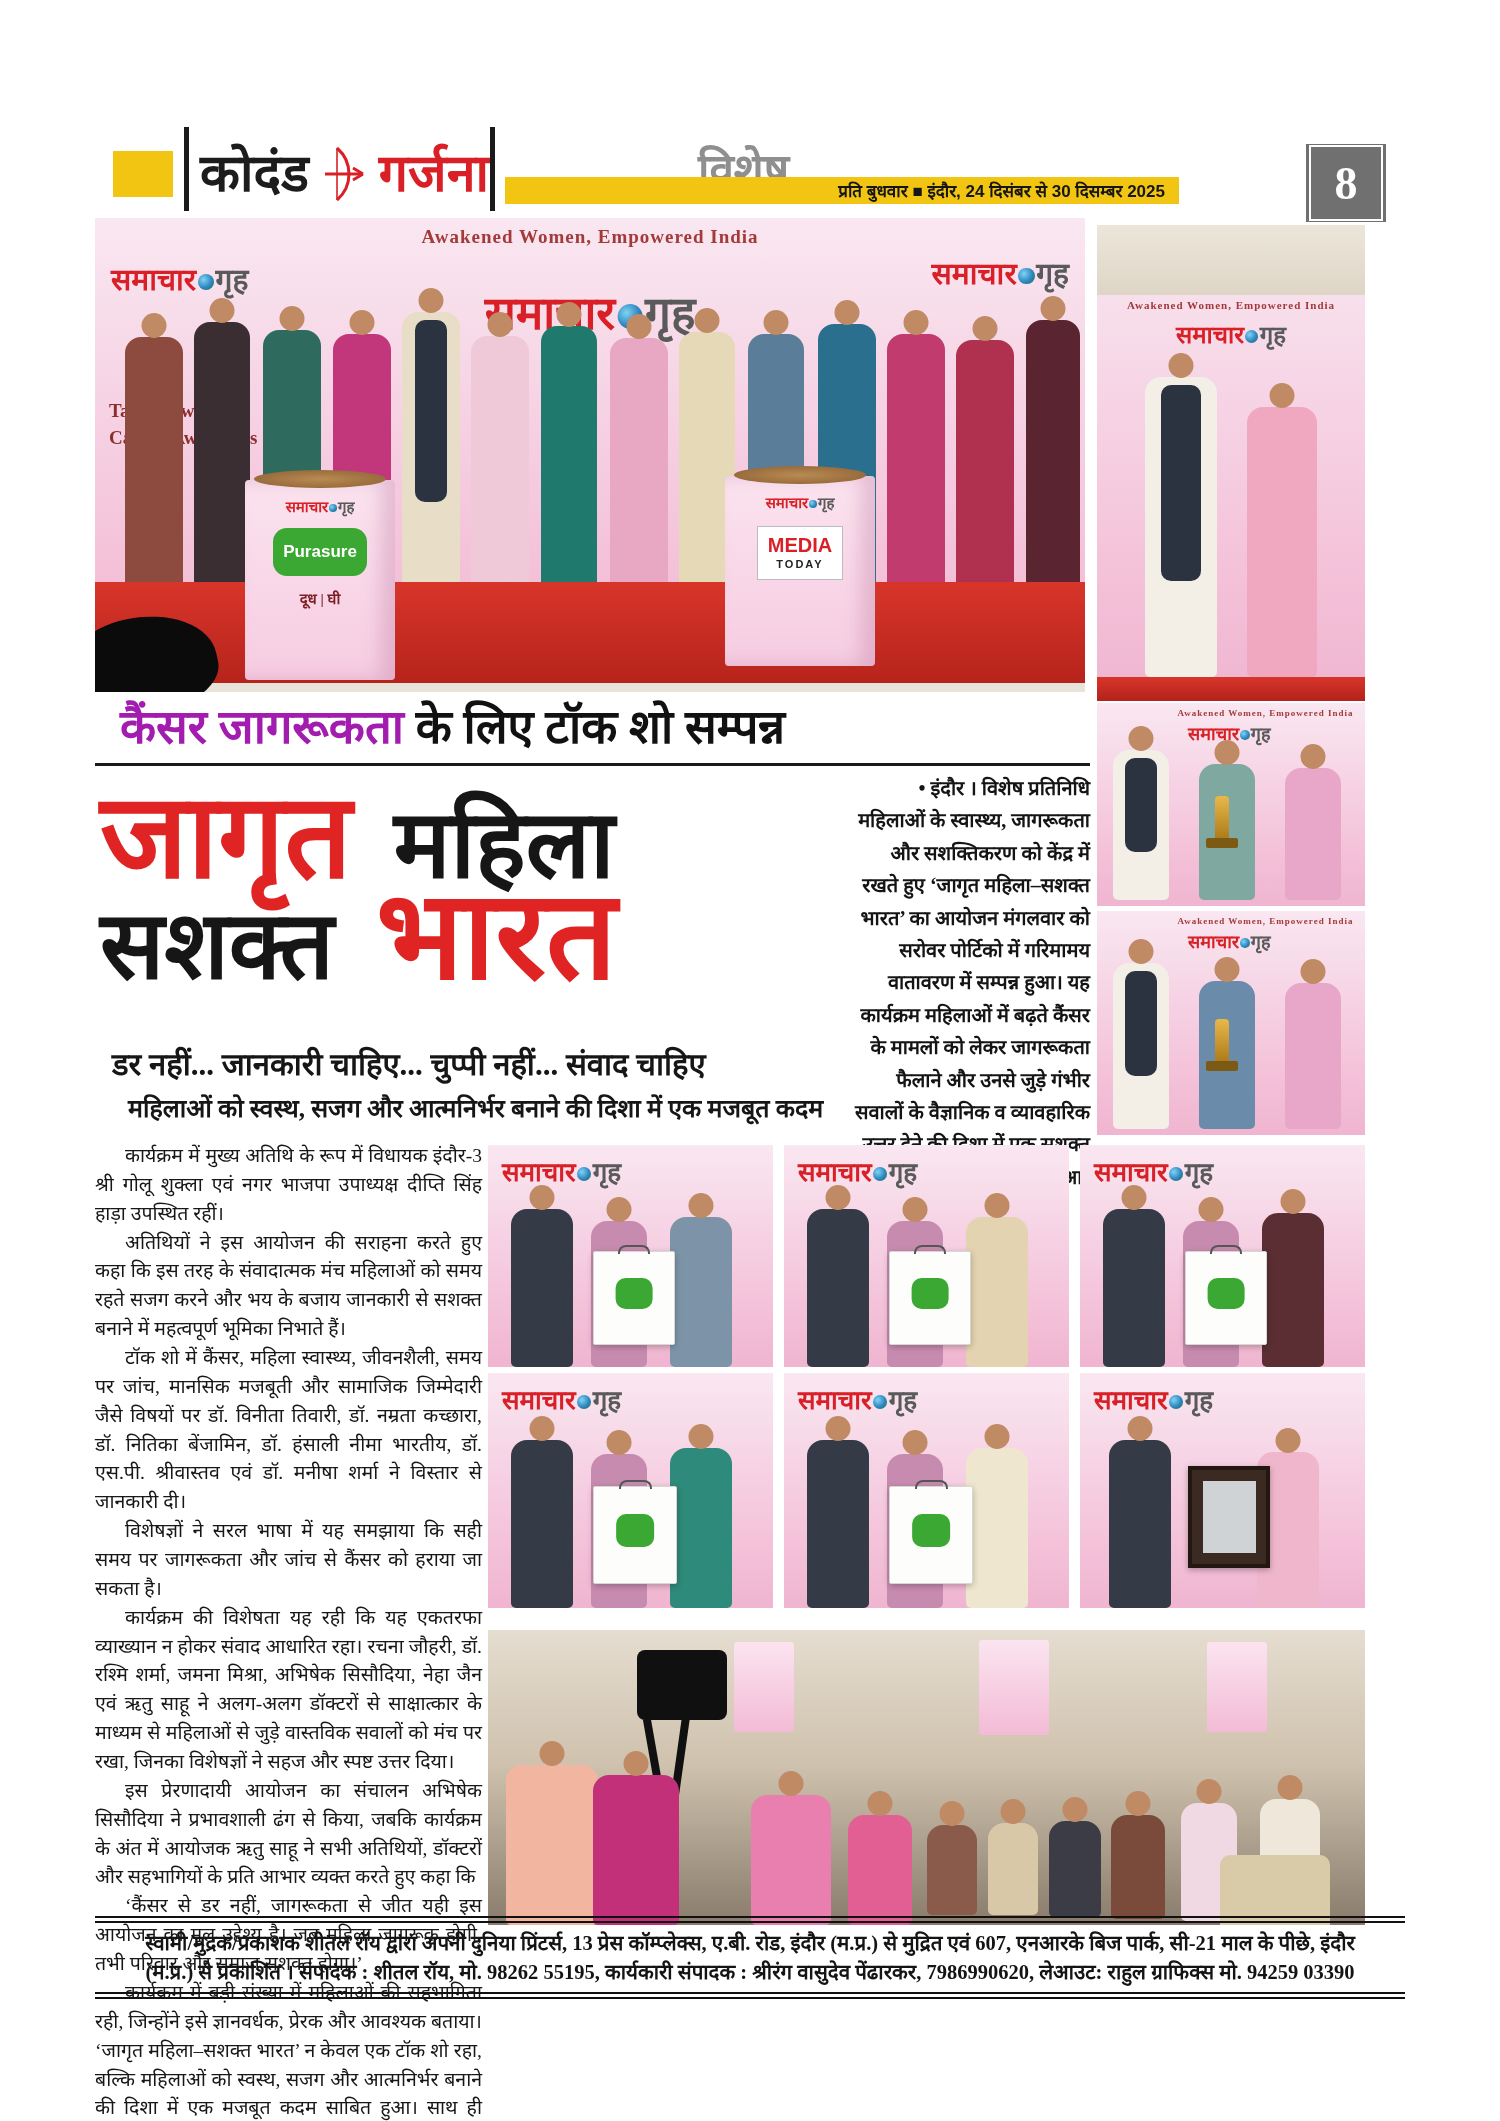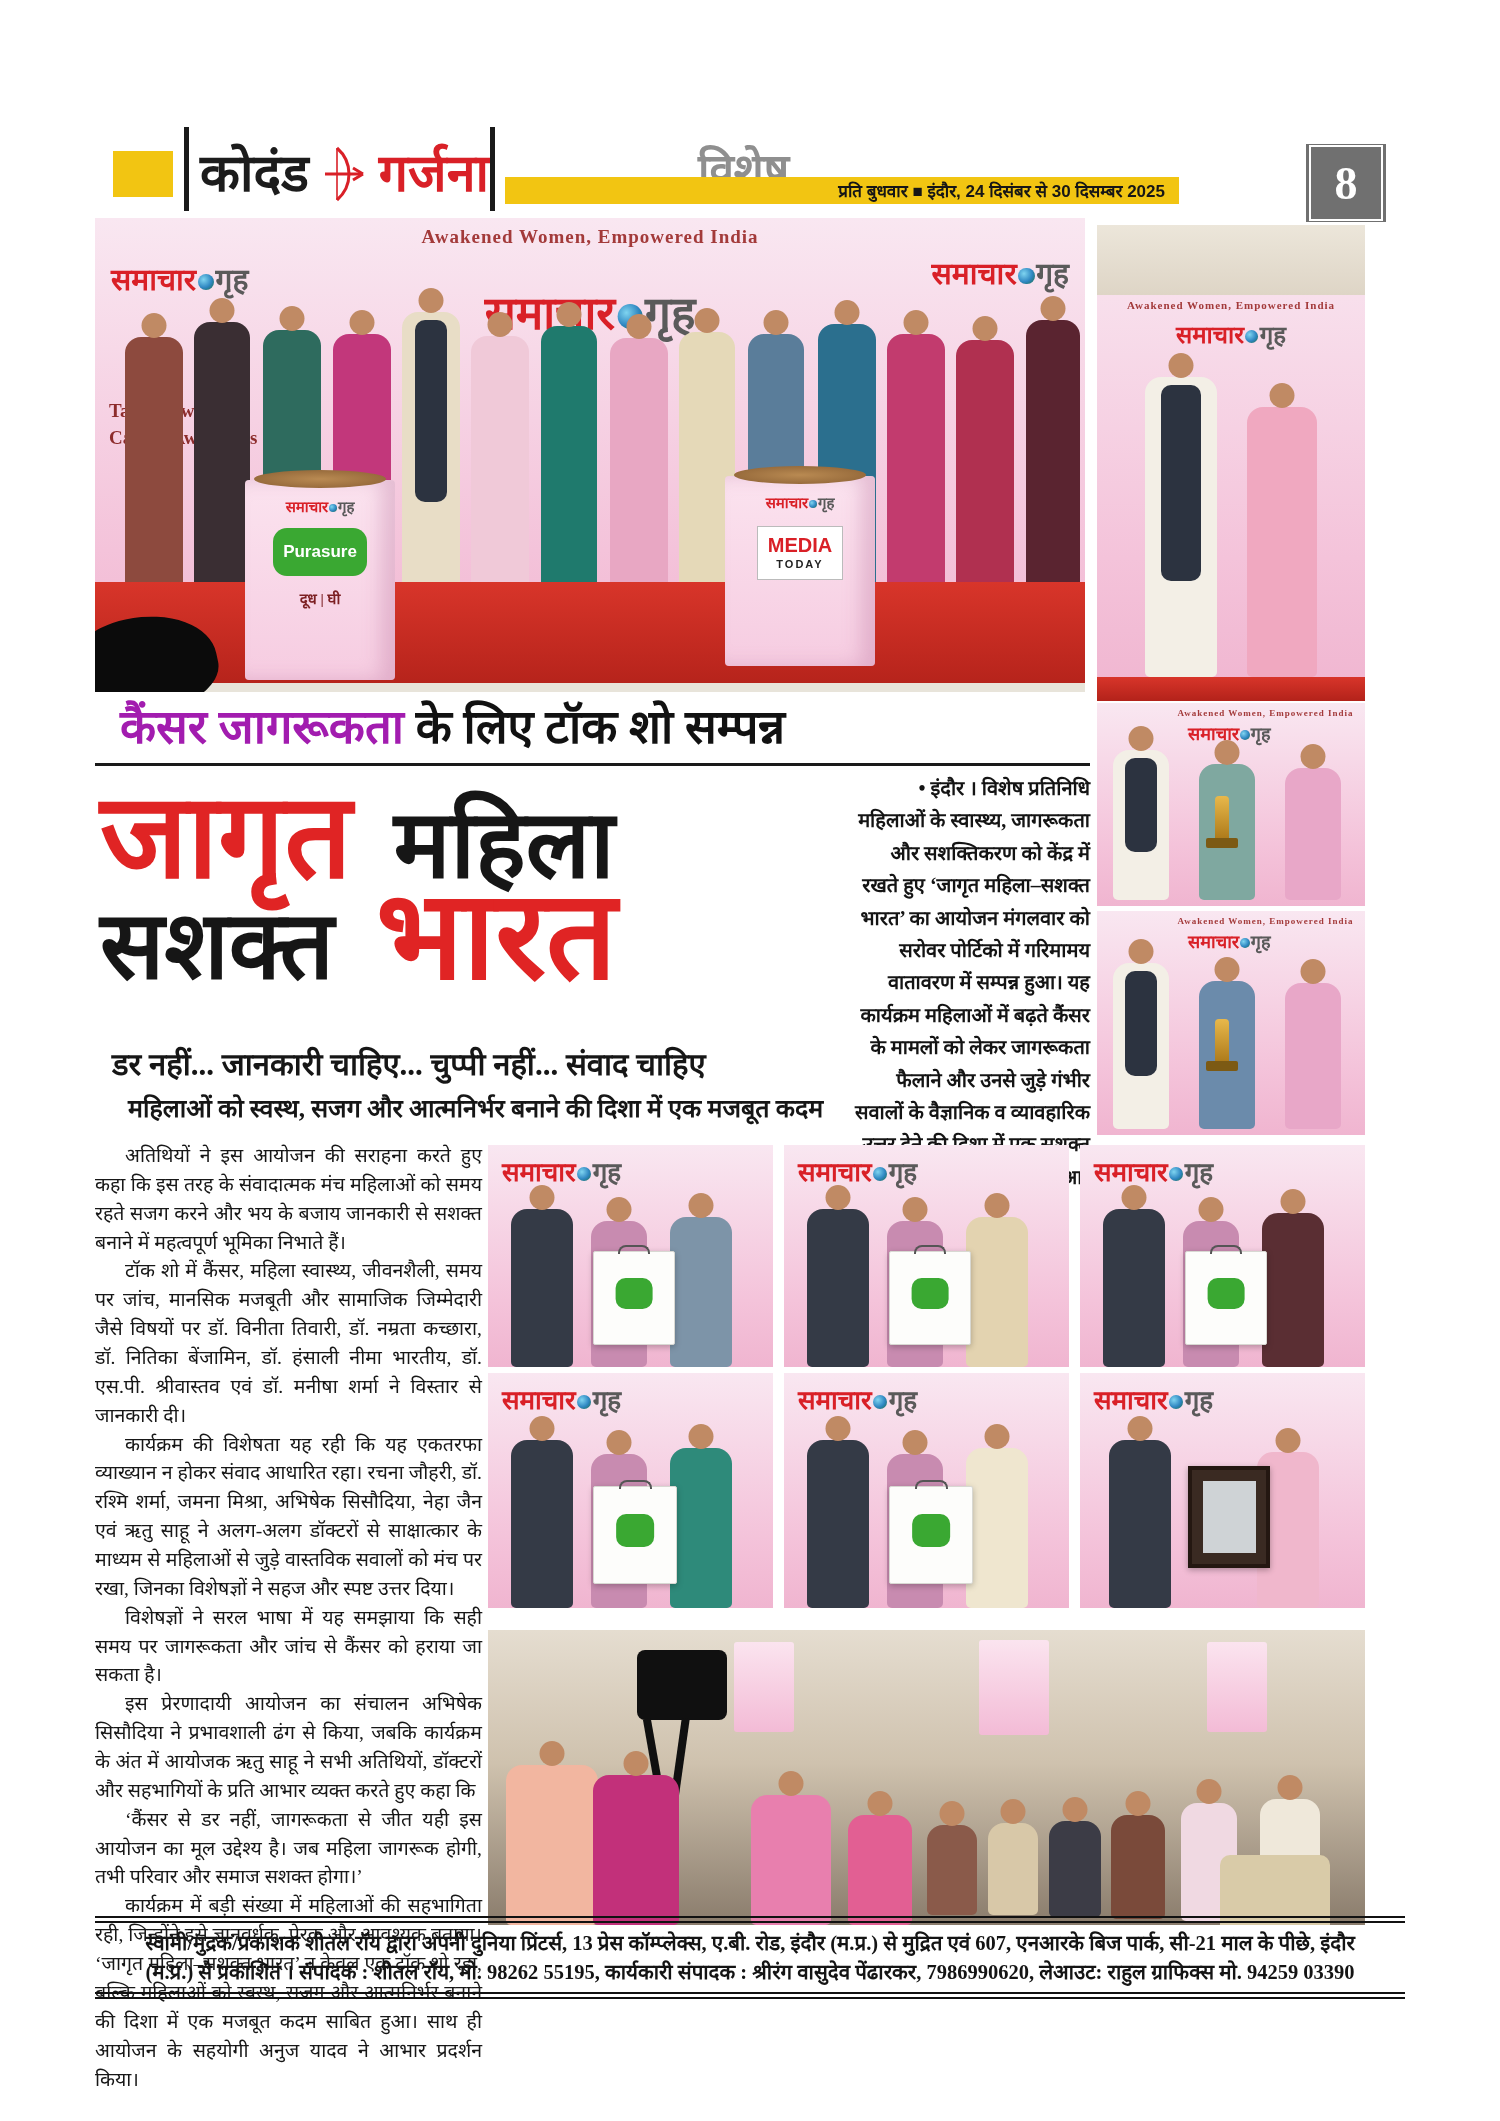--- a/index.html
+++ b/index.html
@@ -214,24 +214,25 @@
     <div class="abs sg" style="left:34%;top:18px;font-size:18px;">
       <span class="r">समाचार</span><span class="globe"></span><span class="g">गृह</span>
     </div>
     <i class="fig vest" style="left:6%;bottom:6px;width:56px;height:166px;--c:#f3efe6"></i>
     <i class="fig" style="left:38%;bottom:6px;width:56px;height:148px;--c:#6b8bab"></i>
     <i class="fig" style="left:70%;bottom:6px;width:56px;height:146px;--c:#e8a7c8"></i>
     <span class="trophy" style="left:44%;bottom:70px;"></span>
   </div>
 
   <div class="abs body-col" style="left:95px;top:1142px;width:387px;">
+    <p>कार्यक्रम में मुख्य अतिथि के रूप में विधायक इंदौर-3 श्री गोलू शुक्ला एवं नगर भाजपा उपाध्यक्ष दीप्ति सिंह हाड़ा उपस्थित रहीं।</p>
     <p>अतिथियों ने इस आयोजन की सराहना करते हुए कहा कि इस तरह के संवादात्मक मंच महिलाओं को समय रहते सजग करने और भय के बजाय जानकारी से सशक्त बनाने में महत्वपूर्ण भूमिका निभाते हैं।</p>
     <p>टॉक शो में कैंसर, महिला स्वास्थ्य, जीवनशैली, समय पर जांच, मानसिक मजबूती और सामाजिक जिम्मेदारी जैसे विषयों पर डॉ. विनीता तिवारी, डॉ. नम्रता कच्छारा, डॉ. नितिका बेंजामिन, डॉ. हंसाली नीमा भारतीय, डॉ. एस.पी. श्रीवास्तव एवं डॉ. मनीषा शर्मा ने विस्तार से जानकारी दी।</p>
+    <p>विशेषज्ञों ने सरल भाषा में यह समझाया कि सही समय पर जागरूकता और जांच से कैंसर को हराया जा सकता है।</p>
     <p>कार्यक्रम की विशेषता यह रही कि यह एकतरफा व्याख्यान न होकर संवाद आधारित रहा। रचना जौहरी, डॉ. रश्मि शर्मा, जमना मिश्रा, अभिषेक सिसौदिया, नेहा जैन एवं ऋतु साहू ने अलग-अलग डॉक्टरों से साक्षात्कार के माध्यम से महिलाओं से जुड़े वास्तविक सवालों को मंच पर रखा, जिनका विशेषज्ञों ने सहज और स्पष्ट उत्तर दिया।</p>
-    <p>विशेषज्ञों ने सरल भाषा में यह समझाया कि सही समय पर जागरूकता और जांच से कैंसर को हराया जा सकता है।</p>
     <p>इस प्रेरणादायी आयोजन का संचालन अभिषेक सिसौदिया ने प्रभावशाली ढंग से किया, जबकि कार्यक्रम के अंत में आयोजक ऋतु साहू ने सभी अतिथियों, डॉक्टरों और सहभागियों के प्रति आभार व्यक्त करते हुए कहा कि</p>
     <p>‘कैंसर से डर नहीं, जागरूकता से जीत यही इस आयोजन का मूल उद्देश्य है। जब महिला जागरूक होगी, तभी परिवार और समाज सशक्त होगा।’</p>
     <p>कार्यक्रम में बड़ी संख्या में महिलाओं की सहभागिता रही, जिन्होंने इसे ज्ञानवर्धक, प्रेरक और आवश्यक बताया। ‘जागृत महिला–सशक्त भारत’ न केवल एक टॉक शो रहा, बल्कि महिलाओं को स्वस्थ, सजग और आत्मनिर्भर बनाने की दिशा में एक मजबूत कदम साबित हुआ। साथ ही आयोजन के सहयोगी अनुज यादव ने आभार प्रदर्शन किया।</p>
   </div>
 
   <div class="photo" style="left:488px;top:1145px;width:285px;height:222px;">
     <div class="abs sg" style="left:14px;top:8px;font-size:26px;"><span class="r">समाचार</span><span class="globe"></span><span class="g">गृह</span></div>
     <i class="fig" style="left:8%;bottom:0;width:62px;height:158px;--c:#343a46"></i>
     <i class="fig" style="left:36%;bottom:0;width:56px;height:146px;--c:#c88bb0"></i>
     <i class="fig" style="left:64%;bottom:0;width:62px;height:150px;--c:#7d94a8"></i>

